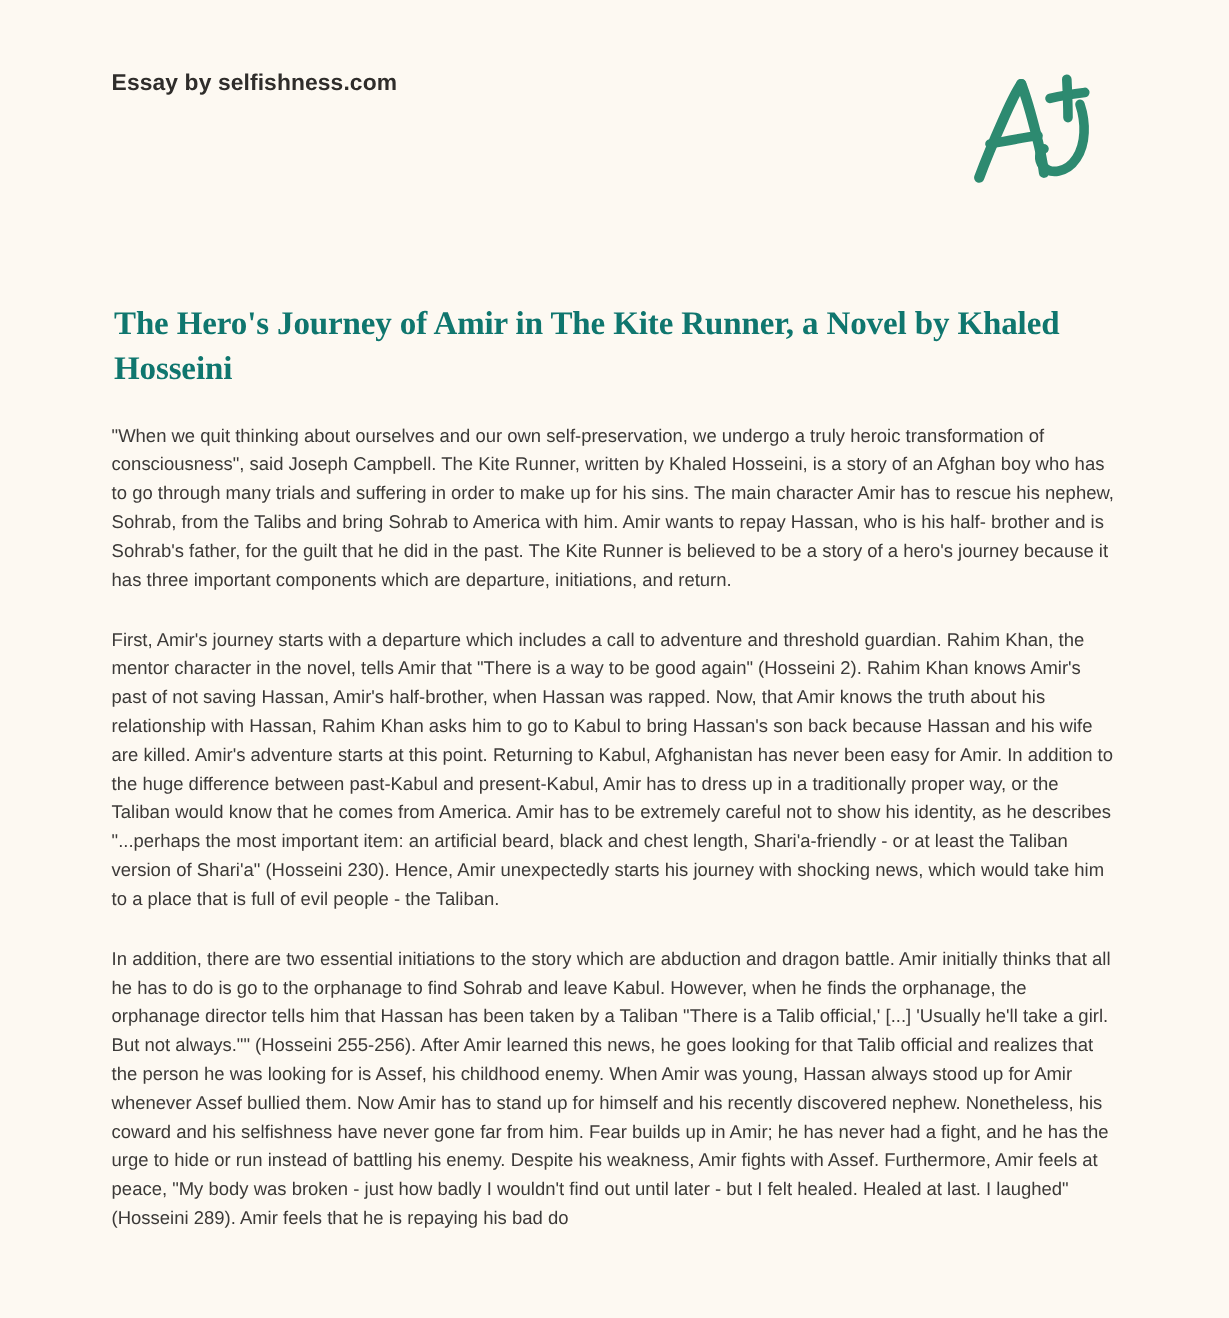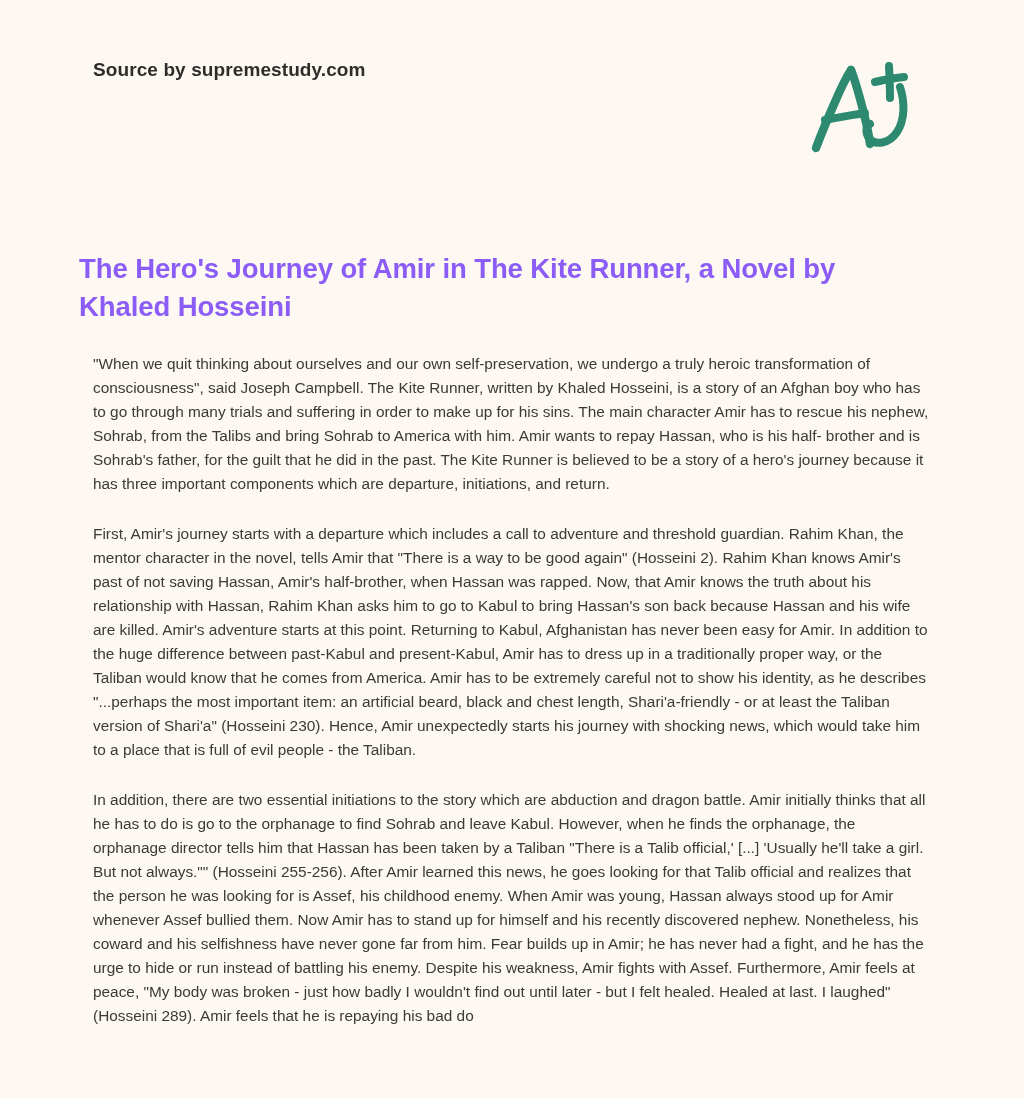--- a/index.html
+++ b/index.html
@@ -79,29 +79,30 @@
     justify-content: center;
   }
 
   .logo-wrap svg {
     display: block;
   }
 
   
   .doc-title {
     position: absolute;
-    left: 79px;
+    left: 95px;
     top: 250px;
     width: 852px;
     margin: 0;
     font-size: 27.5px;
     font-weight: bold;
     line-height: 38px;
-    color: #8b5cf6;
+    color: #0f766e;
     letter-spacing: -0.1px;
+    font-family: Liberation Serif, serif;
   }
 
   
   .body-copy {
     position: absolute;
     left: 93px;
     top: 352px;
     width: 838px;
   }
 
@@ -119,21 +120,21 @@
 </style>
 </head>
 <body>
 
 <div class="page">
 
   <div class="header">
     <div class="header-row">
 
       <div class="header-text-block">
-        <p class="essay-by">Source by supremestudy.com</p>
+        <p class="essay-by">Essay by selfishness.com</p>
 
       </div>
 
       <div class="logo-wrap">
         <svg width="112" height="108" viewBox="0 0 112 108" fill="none" aria-hidden="true">
 
           <path d="M13 94 C16 86 24 66 32 48 C38 34 44 22 48 16" stroke="#2d8a70" stroke-width="8.5" stroke-linecap="round" stroke-linejoin="round" fill="none"></path>
 
           <path d="M48 16 C52 26 57 44 61 60 C64 72 66 82 67 90" stroke="#2d8a70" stroke-width="8.5" stroke-linecap="round" stroke-linejoin="round" fill="none"></path>
 

